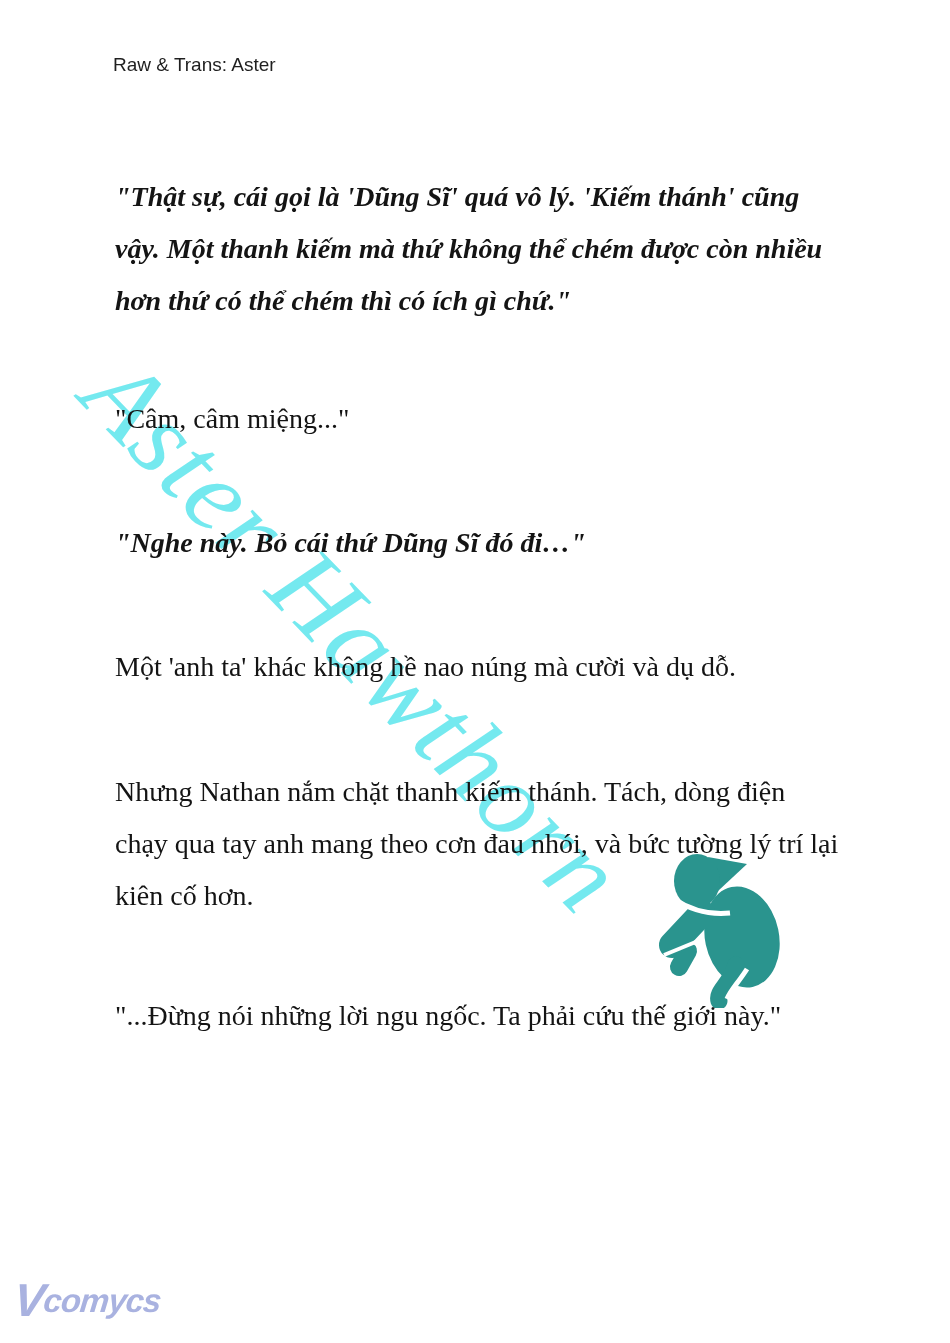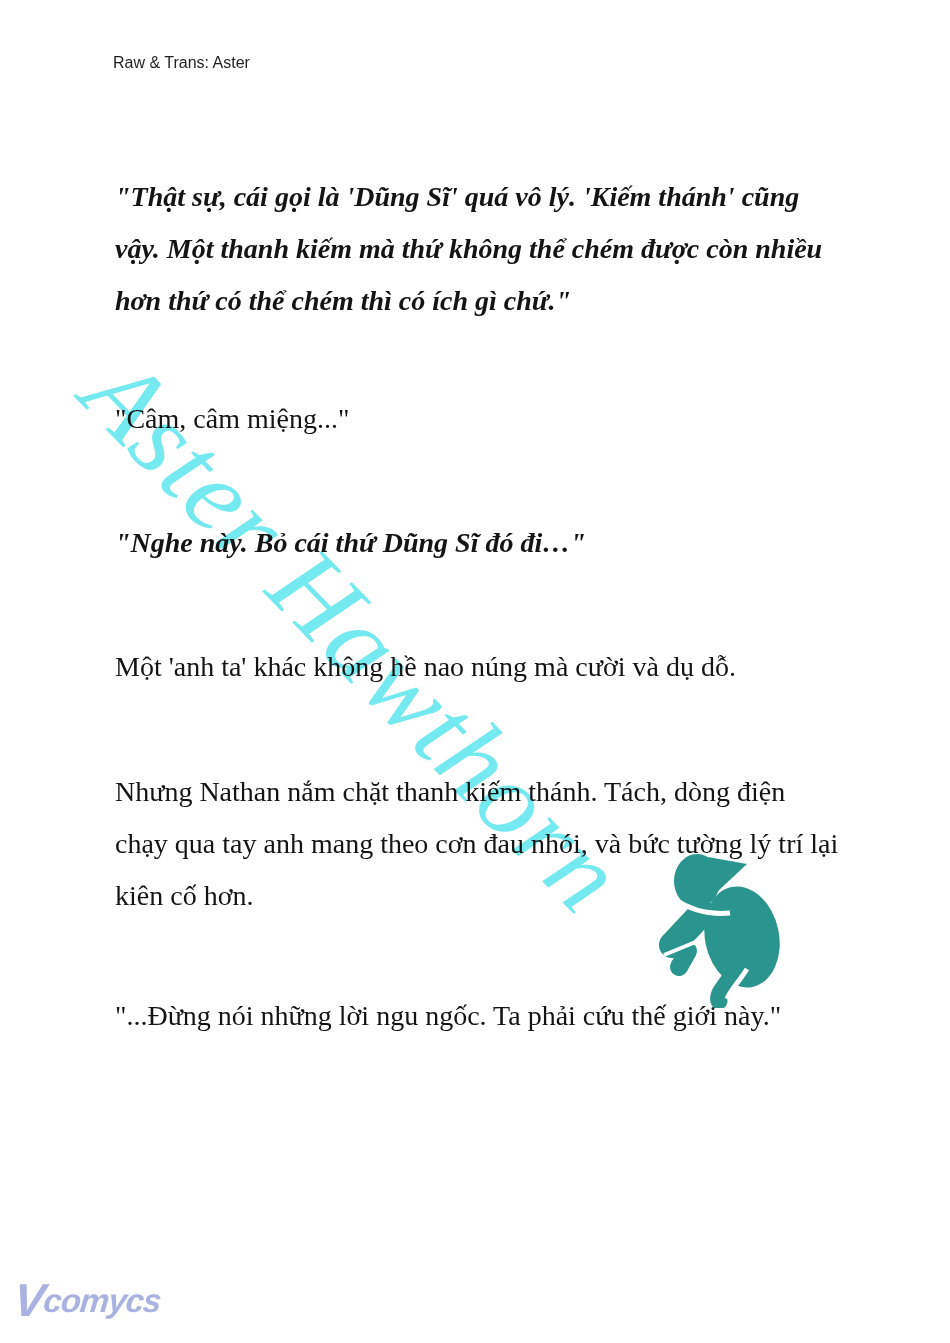--- a/index.html
+++ b/index.html
@@ -6,21 +6,21 @@
   .page{
     position:relative;
     width:950px;height:1343px;
     background:#ffffff;
     overflow:hidden;
     font-family:"Liberation Serif",serif;
   }
   .credit{
     position:absolute;left:113px;top:54px;
     font-family:"Liberation Sans",sans-serif;
-    font-size:16px;color:#1f1f1f;
+    font-size:19px;color:#1f1f1f;
     z-index:3;
   }
   .watermark{
     position:absolute;left:148px;top:332px;
     font-family:"Liberation Serif",serif;
     font-style:italic;
     font-size:108px;
     color:#74e9ef;
     white-space:nowrap;
     transform:rotate(46deg);

